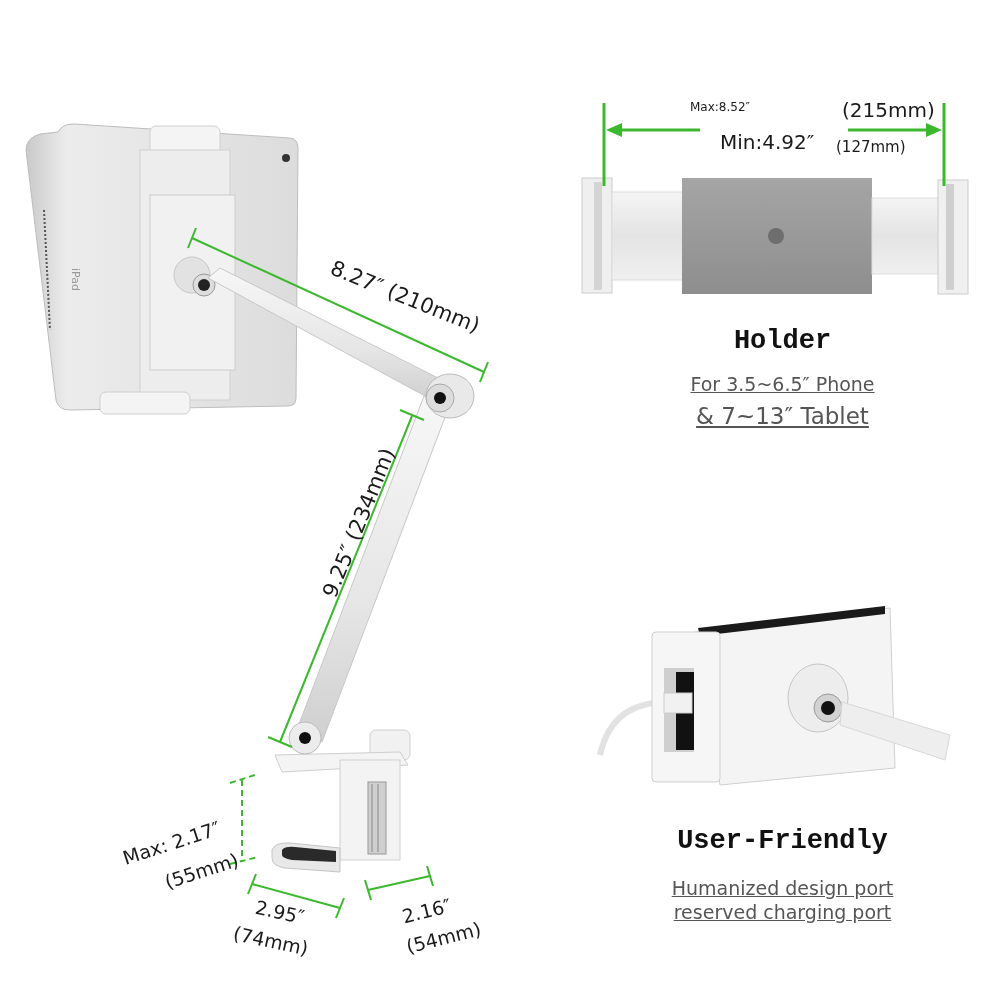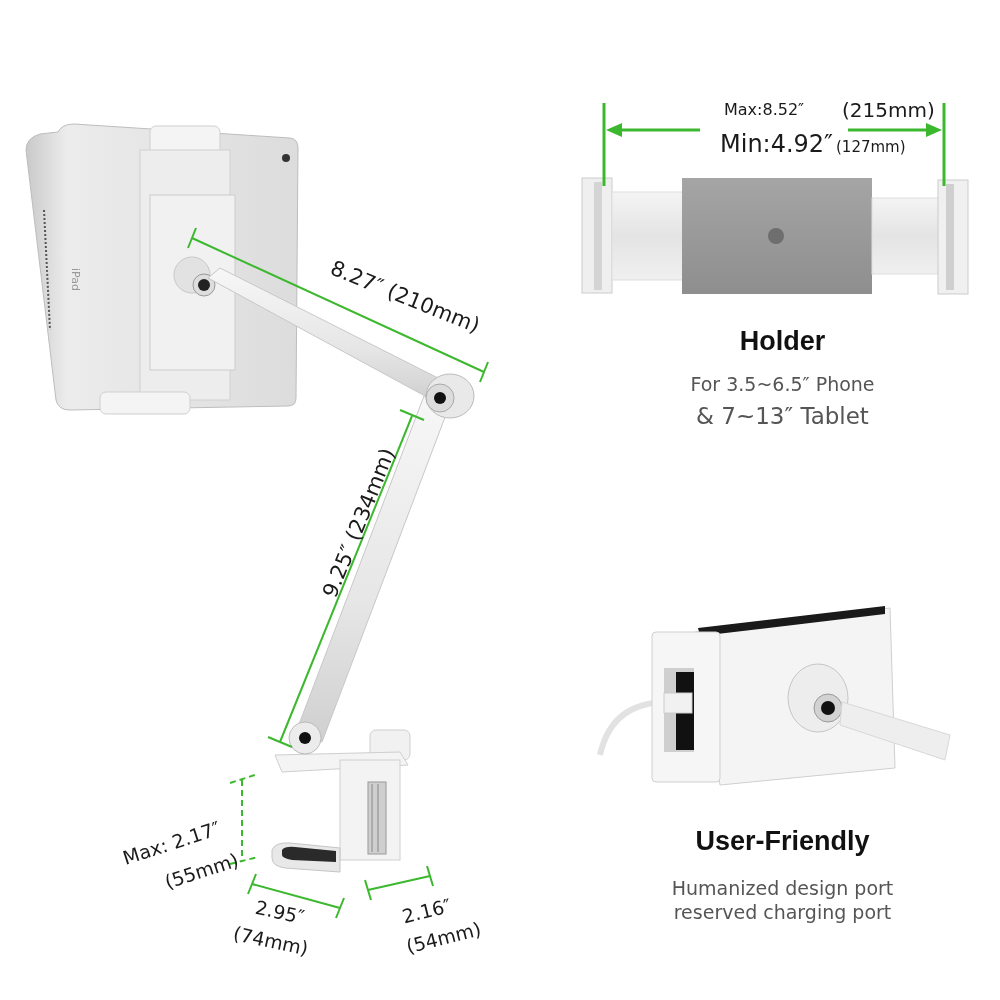--- a/index.html
+++ b/index.html
@@ -1,24 +1,24 @@
 <!DOCTYPE html>
 <html><head>
 <meta charset="utf-8">
 <style>
   html, body { margin: 0; padding: 0; background: #ffffff; }
   body { width: 1000px; height: 1000px; position: relative; overflow: hidden;
          font-family: "DejaVu Sans", sans-serif; color: #111; }
   svg.stage { position: absolute; left: 0; top: 0; }
   .dim-text { position: absolute; font-family: "DejaVu Sans", sans-serif; color: #1a1a1a;
               white-space: nowrap; transform-origin: left top; }
-  .feature-title { position: absolute; font-family: Liberation Sans, sans-serif; font-weight: bold;
+  .feature-title { position: absolute; font-family: Liberation Mono, monospace; font-weight: bold;
                    color: #111; text-align: center; white-space: nowrap; }
   .feature-sub { position: absolute; font-family: "DejaVu Sans", sans-serif; color: #555;
-                 text-align: center; white-space: nowrap; line-height: 32px; }
+                 text-align: center; white-space: nowrap; line-height: 32px; text-decoration: underline; }
 </style>
 </head>
 <body>
 
 <svg class="stage" width="1000" height="1000" viewBox="0 0 1000 1000">
   <defs>
     <linearGradient id="tabletGrad" x1="0" y1="0" x2="1" y2="0">
       <stop offset="0" stop-color="#c9c9c9"></stop>
       <stop offset="0.15" stop-color="#ececec"></stop>
       <stop offset="1" stop-color="#dcdcdc"></stop>
@@ -144,23 +144,23 @@
 
 <div class="dim-text" style="left:120px; top:848px; font-size:19px; transform: rotate(-18deg);">Max: 2.17″</div>
 <div class="dim-text" style="left:162px; top:872px; font-size:19px; transform: rotate(-18deg);">(55mm)</div>
 
 <div class="dim-text" style="left:258px; top:896px; font-size:19px; transform: rotate(12deg);">2.95″</div>
 <div class="dim-text" style="left:236px; top:922px; font-size:19px; transform: rotate(12deg);">(74mm)</div>
 
 <div class="dim-text" style="left:400px; top:906px; font-size:19px; transform: rotate(-14deg);">2.16″</div>
 <div class="dim-text" style="left:404px; top:936px; font-size:19px; transform: rotate(-14deg);">(54mm)</div>
 
-<div class="dim-text" style="left:724px; top:100px; font-size:16px;">Max:8.52″</div>
+<div class="dim-text" style="left:690px; top:100px; font-size:12px;">Max:8.52″</div>
 <div class="dim-text" style="left:842px; top:98px; font-size:20px;">(215mm)</div>
-<div class="dim-text" style="left:720px; top:130px; font-size:24px;">Min:4.92″</div>
+<div class="dim-text" style="left:720px; top:130px; font-size:20px;">Min:4.92″</div>
 <div class="dim-text" style="left:836px; top:138px; font-size:15px;">(127mm)</div>
 
 <div class="feature-title" style="left:640px; top:326px; width:285px; font-size:27px;">Holder</div>
 <div class="feature-sub" style="left:640px; top:368px; width:285px; font-size:19px;">For 3.5~6.5″ Phone</div>
 <div class="feature-sub" style="left:640px; top:400px; width:285px; font-size:23px;">&amp; 7~13″ Tablet</div>
 
 <div class="feature-title" style="left:640px; top:826px; width:285px; font-size:27px;">User-Friendly</div>
 <div class="feature-sub" style="left:640px; top:872px; width:285px; font-size:19px;">Humanized design port</div>
 <div class="feature-sub" style="left:640px; top:896px; width:285px; font-size:19px;">reserved charging port</div>
 

